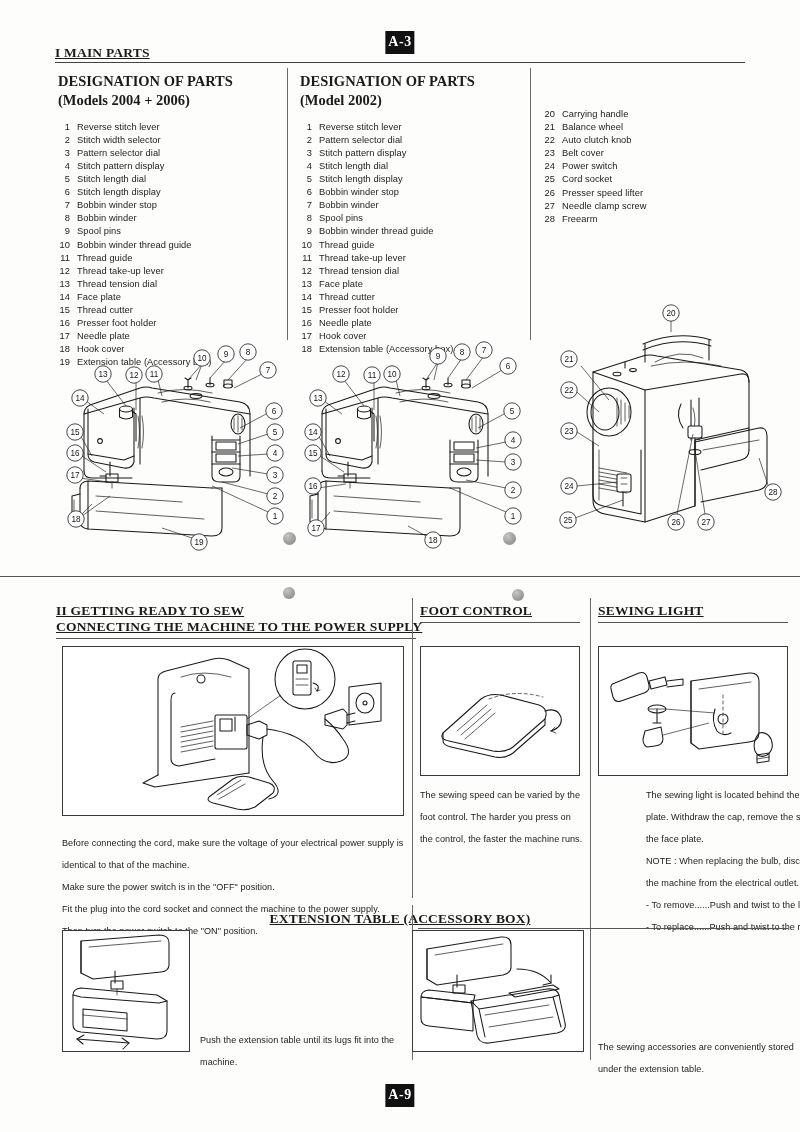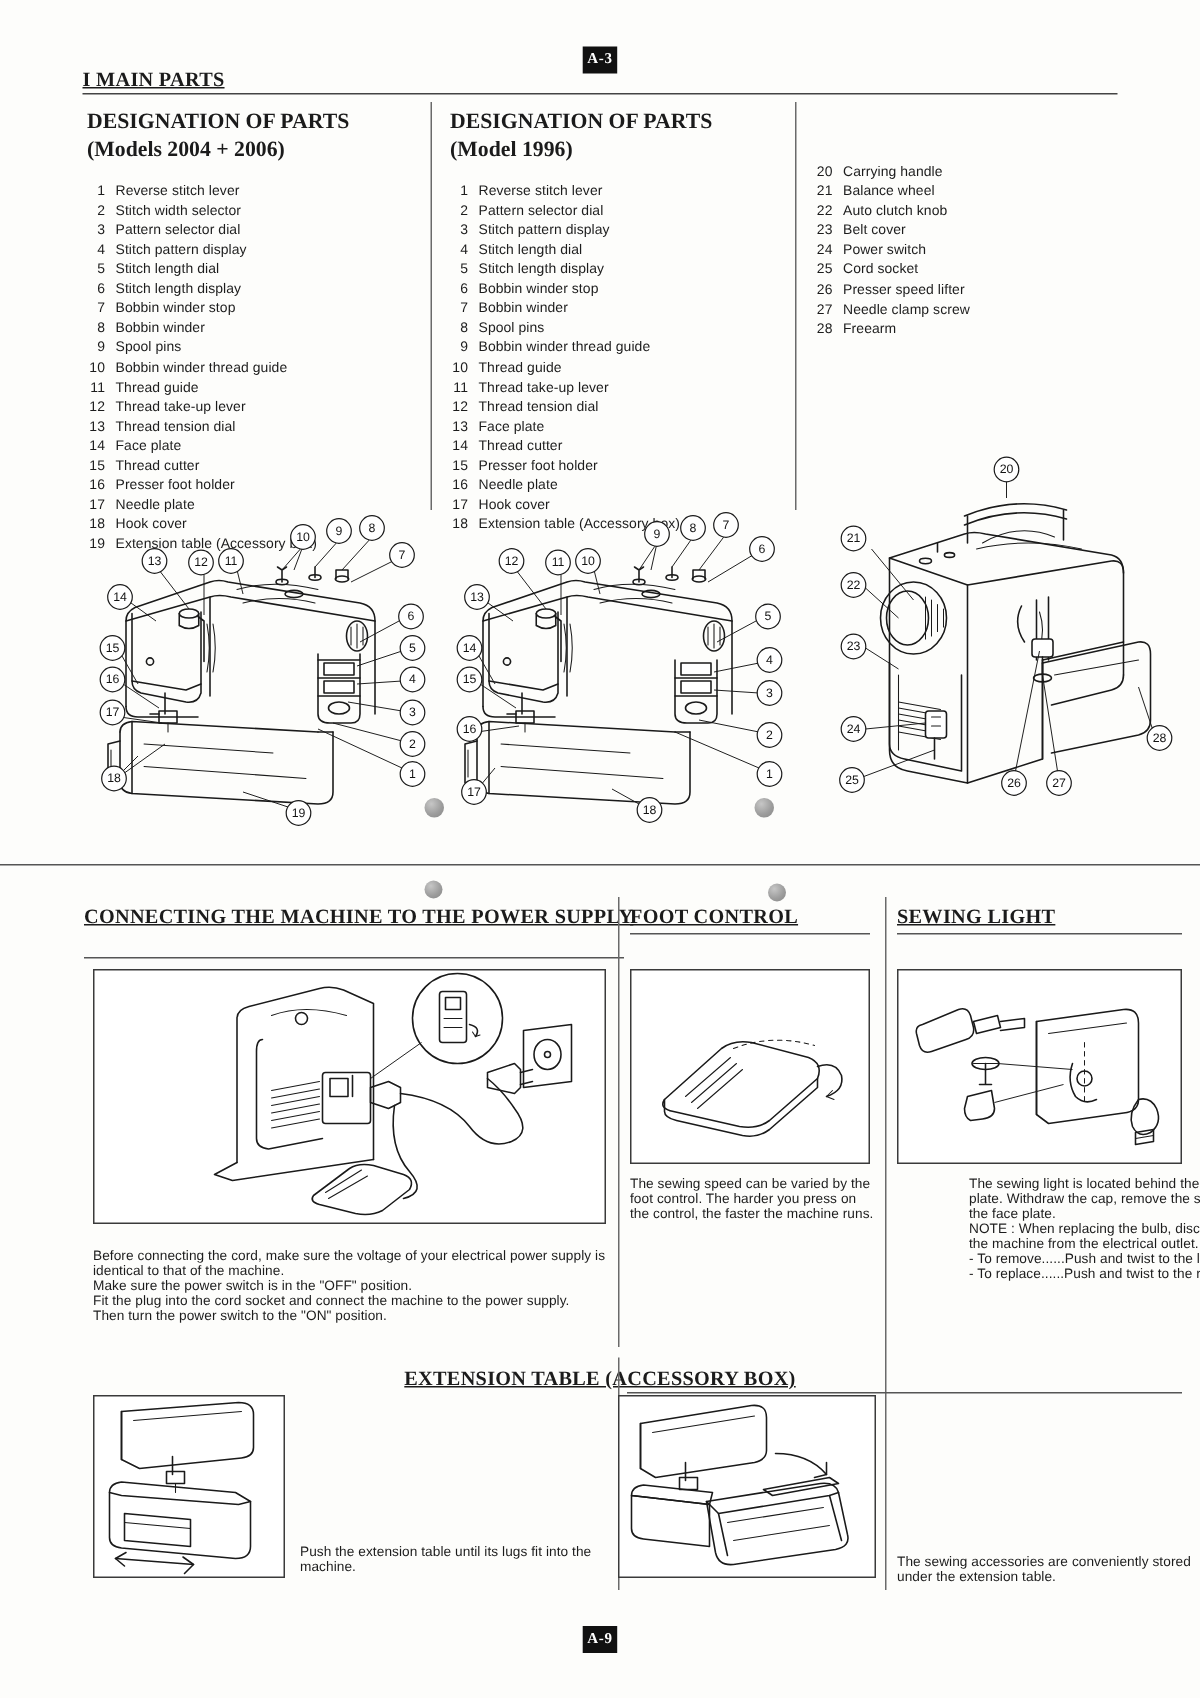--- a/index.html
+++ b/index.html
@@ -12,21 +12,21 @@
     position: relative;
     overflow: hidden;
   }
   .page { position:absolute; inset:0; }
 
   
   .page-badge {
     position:absolute; left:50%; transform:translateX(-50%);
     background:#111; color:#fff;
     font-family:"Liberation Serif", serif;
-    font-weight:bold; font-size:10px;
+    font-weight:bold; font-size:14px;
     letter-spacing:.5px;
     padding:3px 3px 4px;
     text-align:right;
   }
   .badge-top { top:31px; }
   .badge-bottom { top:1084px; }
 
   
   .sec-head {
     font-family:"Liberation Serif", serif;
@@ -115,21 +115,21 @@
   .figbox { position:absolute; border:1px solid #3a3a3a; background:#fff; }
   #box-power { left:62px; top:646px; width:342px; height:170px; }
   #box-foot  { left:420px; top:646px; width:160px; height:130px; }
   #box-light { left:598px; top:646px; width:190px; height:130px; }
   #box-ext-l { left:62px; top:930px; width:128px; height:122px; }
   #box-ext-r { left:412px; top:930px; width:172px; height:122px; }
 
   .body-text {
     position:absolute;
     font-size:9.1px;
-    line-height:10px;
+    line-height:22px;
     color:#1c1c1c;
     letter-spacing:.05px;
   }
   #txt-power { left:62px; top:832px; width:348px; }
   #txt-foot  { left:420px; top:784px; width:164px; }
   #txt-light { left:598px; top:784px; width:192px;margin-left:48px; }
   #txt-ext-1 { left:200px; top:1000px; width:200px; }
   #txt-ext-2 { left:200px; top:1029px; width:200px; }
   #txt-ext-3 { left:598px; top:1036px; width:196px; }
 
@@ -233,21 +233,21 @@
         <li>
           <span class="num">19</span>
           <span class="lbl">Extension table (Accessory box)</span>
         </li>
       </ul>
   </div>
 
   <div class="parts-block" id="parts-b">
     <div class="sub-head parts-title">
       <div>DESIGNATION OF PARTS</div>
-      <div>(Model 1996)</div>
+      <div>(Model 2002)</div>
     </div>
     <ul class="parts-list" id="list-b">
         <li>
           <span class="num">1</span>
           <span class="lbl">Reverse stitch lever</span>
         </li>
         <li>
           <span class="num">2</span>
           <span class="lbl">Pattern selector dial</span>
         </li>
@@ -670,20 +670,21 @@
   </div>
 
   <div class="smudge" style="left:283px; top:532px; width:13px; height:13px;"></div>
   <div class="smudge" style="left:503px; top:532px; width:13px; height:13px;"></div>
   <div class="smudge" style="left:283px; top:587px; width:12px; height:12px;"></div>
   <div class="smudge" style="left:512px; top:589px; width:12px; height:12px;"></div>
 
   <div id="mid-rule"></div>
 
   <div class="sec-head" id="sec2-head">
+    <div>II GETTING READY TO SEW</div>
     <div>CONNECTING THE MACHINE TO THE POWER SUPPLY</div>
   </div>
   <div id="sec2-rule"></div>
 
   <div class="sec-head" id="foot-head">FOOT CONTROL</div>
   <div id="foot-rule"></div>
 
   <div class="sec-head" id="light-head">SEWING LIGHT</div>
   <div id="light-rule"></div>
 

